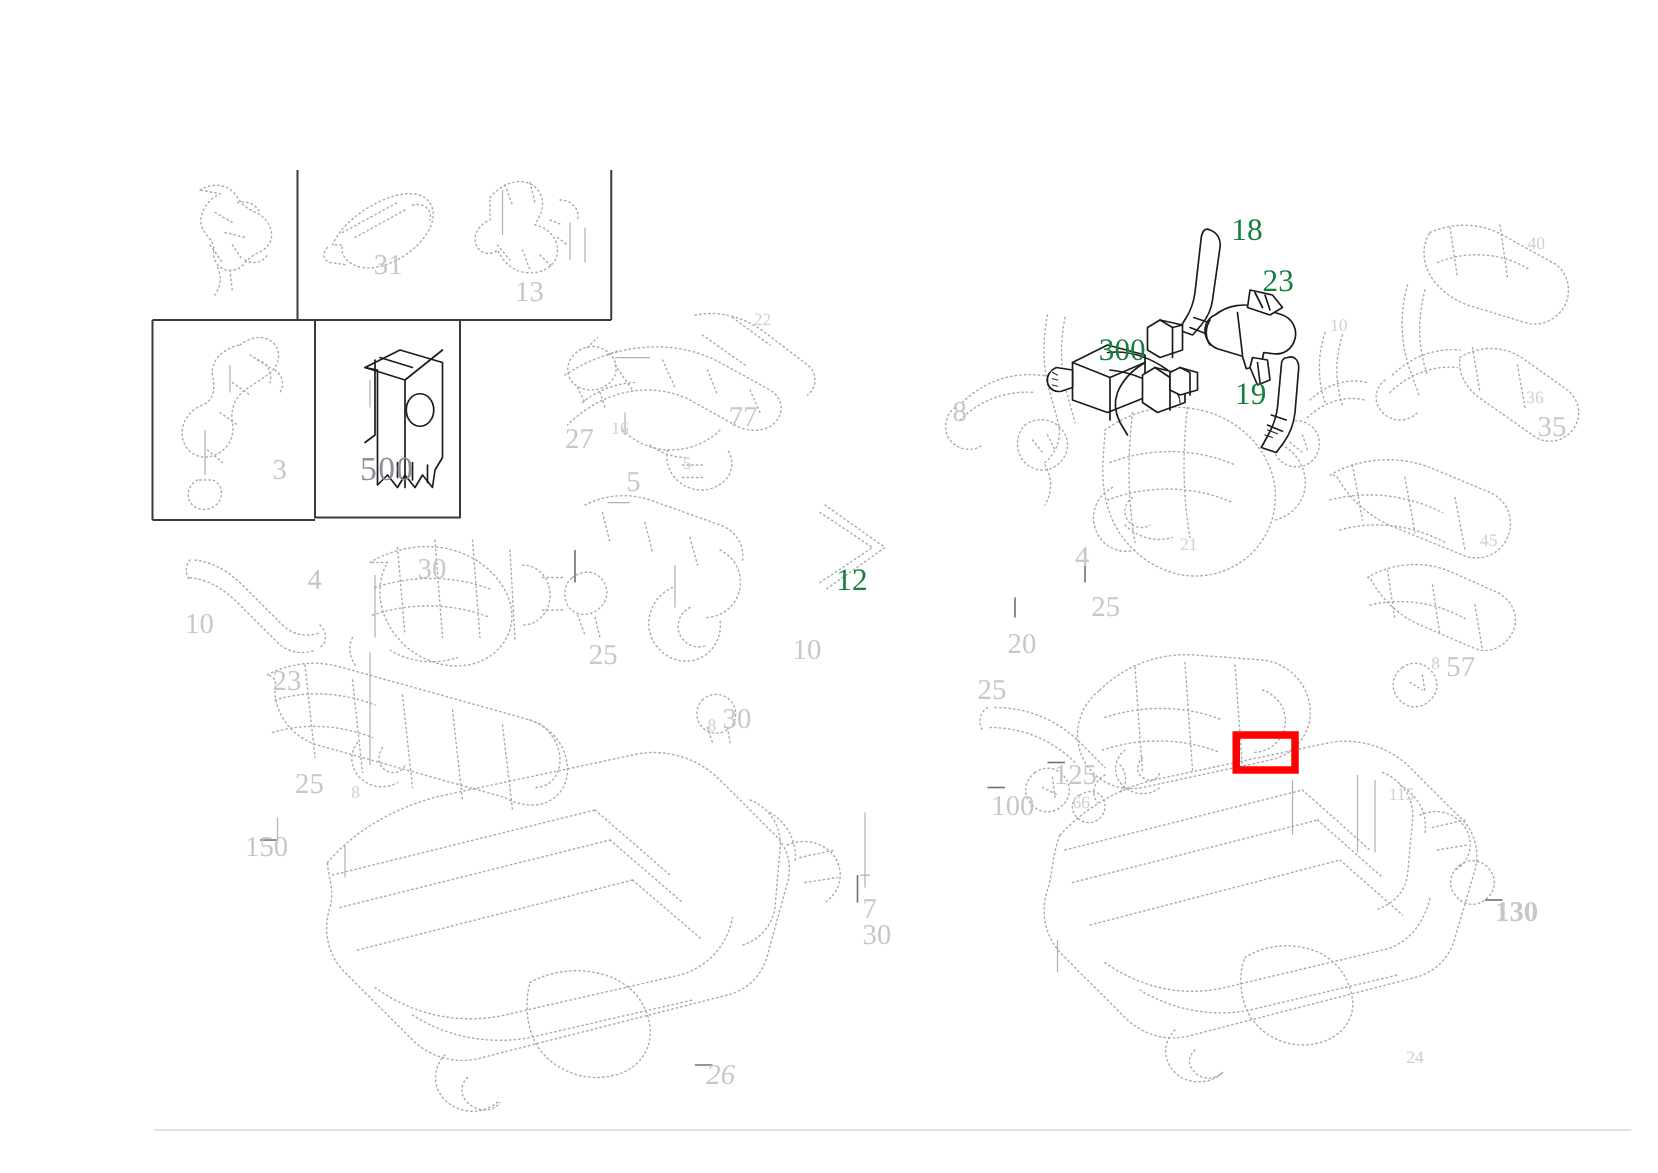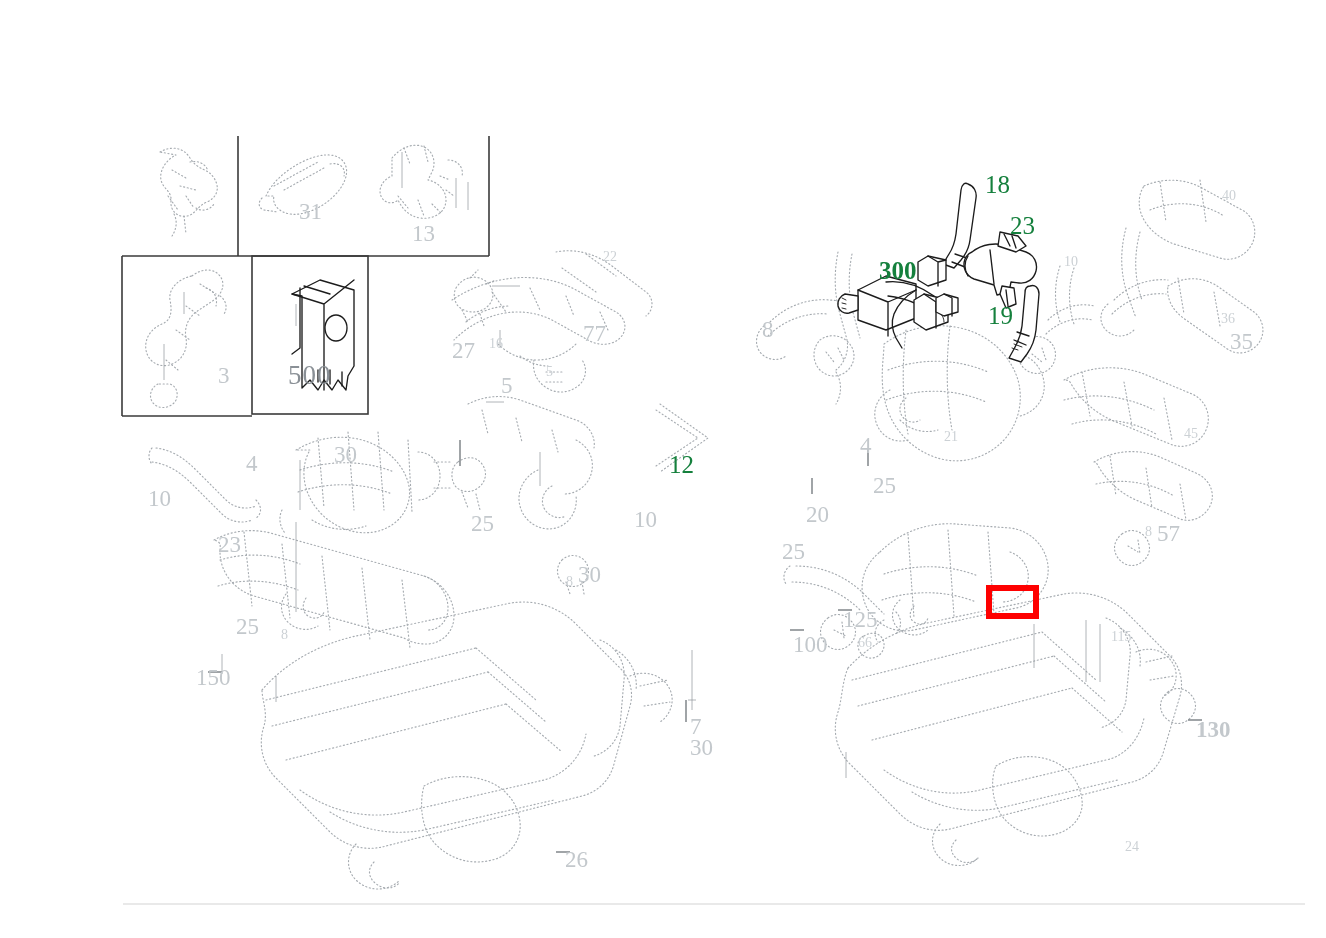--- a/index.html
+++ b/index.html
@@ -452,25 +452,25 @@
     <span class="callout dim" style="left:471px; top:512px;">25</span>
     <span class="callout strong" style="left:669px; top:452px;">12</span>
     <span class="callout dim" style="left:634px; top:508px;">10</span>
     <span class="callout dim" style="left:578px; top:563px;">30</span>
     <span class="callout tiny" style="left:566px; top:575px;">8</span>
     <span class="callout dim" style="left:236px; top:615px;">25</span>
     <span class="callout tiny" style="left:281px; top:628px;">8</span>
     <span class="callout dim" style="left:196px; top:666px;">150</span>
     <span class="callout dim" style="left:690px; top:715px;">7</span>
     <span class="callout dim" style="left:690px; top:736px;">30</span>
-    <span class="callout dim" style="left:565px; top:848px;">26</span>
+    <span class="callout dim" style="left:565px; top:848px;font-style:italic;">26</span>
 
     <span class="callout strong" style="left:985px; top:172px;">18</span>
     <span class="callout strong" style="left:1010px; top:213px;">23</span>
-    <span class="callout strong" style="left:879px; top:258px;font-weight:bold;">300</span>
+    <span class="callout strong" style="left:879px; top:268px;">300</span>
     <span class="callout strong" style="left:988px; top:303px;">19</span>
     <span class="callout dim" style="left:762px; top:318px;">8</span>
     <span class="callout tiny" style="left:1064px; top:255px;">10</span>
     <span class="callout tiny" style="left:1222px; top:189px;">40</span>
     <span class="callout tiny" style="left:1221px; top:312px;">36</span>
     <span class="callout dim" style="left:1230px; top:330px;">35</span>
     <span class="callout dim" style="left:860px; top:434px;">4</span>
     <span class="callout tiny" style="left:944px; top:430px;">21</span>
     <span class="callout dim" style="left:873px; top:474px;">25</span>
     <span class="callout dim" style="left:806px; top:503px;">20</span>

